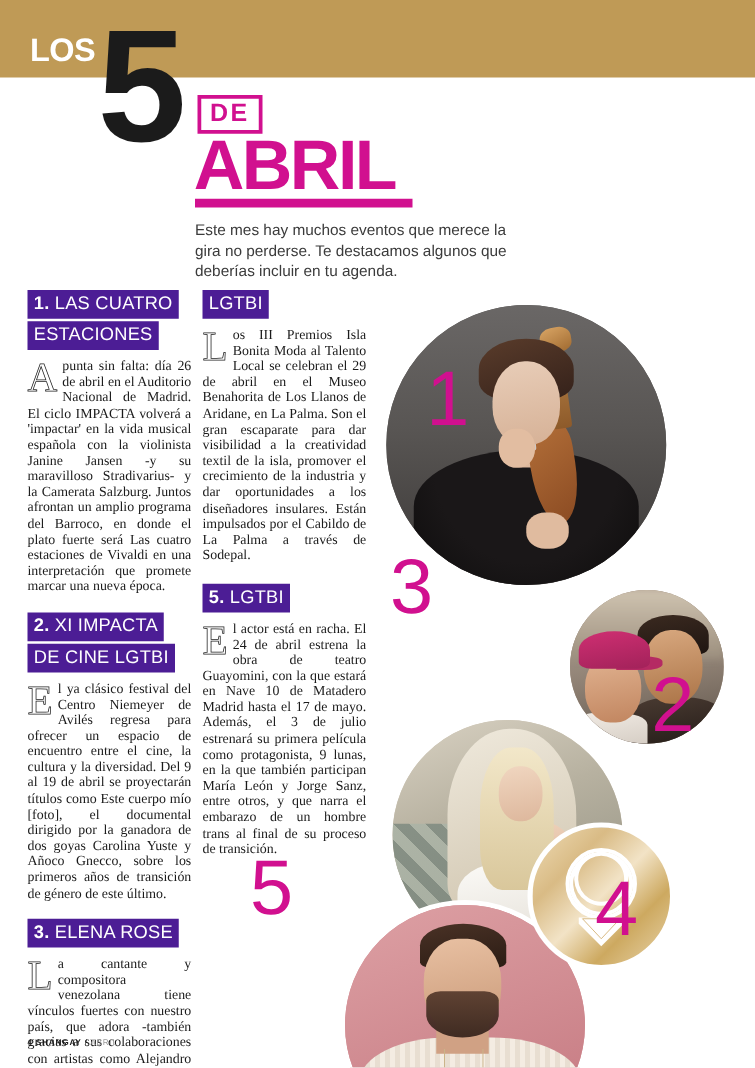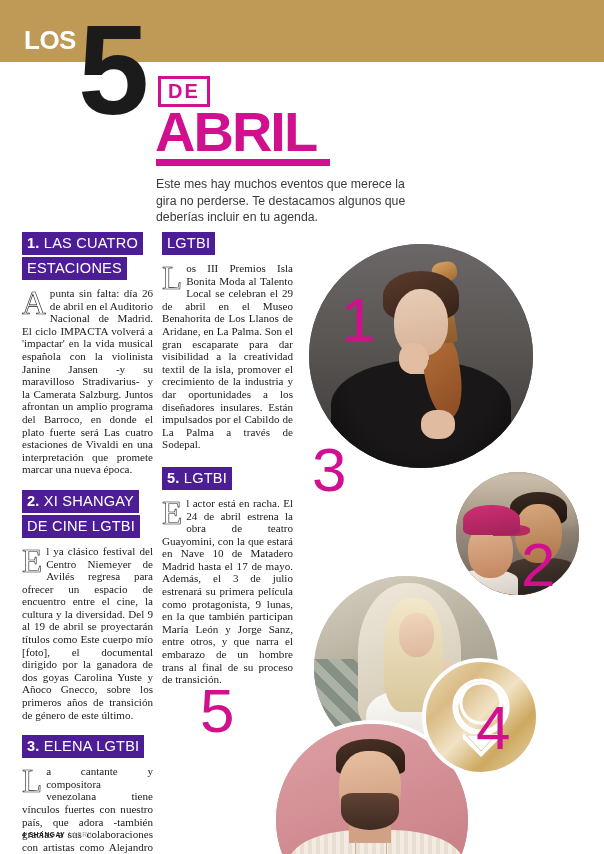--- a/index.html
+++ b/index.html
@@ -224,31 +224,31 @@
         <span class="ln"><b>1.</b> <span>LAS CUATRO</span></span><br>
         <span class="ln">ESTACIONES</span>
       </div>
       <div class="body">
         <span class="dropcap">A</span><span>punta sin falta: día 26 de abril en el Auditorio Nacional de Madrid. El ciclo IMPACTA volverá a 'impactar' en la vida musical española con la violinista Janine Jansen -y su maravilloso Stradivarius- y la Camerata Salzburg. Juntos afrontan un amplio programa del Barroco, en donde el plato fuerte será Las cuatro estaciones de Vivaldi en una interpretación que promete marcar una nueva época.</span>
       </div>
     </div>
 
     <div class="entry" style="margin-top:14px;">
       <div class="hd">
-        <span class="ln"><b>2.</b> <span>XI SHANGAY</span></span><br>
+        <span class="ln"><b>2.</b> <span>XI IMPACTA</span></span><br>
         <span class="ln">DE CINE LGTBI</span>
       </div>
       <div class="body">
         <span class="dropcap">E</span><span>l ya clásico festival del Centro Niemeyer de Avilés regresa para ofrecer un espacio de encuentro entre el cine, la cultura y la diversidad. Del 9 al 19 de abril se proyectarán títulos como Este cuerpo mío [foto], el documental dirigido por la ganadora de dos goyas Carolina Yuste y Añoco Gnecco, sobre los primeros años de transición de género de este último.</span>
       </div>
     </div>
 
     <div class="entry" style="margin-top:14px;">
       <div class="hd">
-        <span class="ln"><b>3.</b> <span>ELENA LGTBI</span></span>
+        <span class="ln"><b>3.</b> <span>ELENA ROSE</span></span>
       </div>
       <div class="body">
         <span class="dropcap">L</span><span>a cantante y compositora venezolana tiene vínculos fuertes con nuestro país, que adora -también gracias a sus colaboraciones con artistas como Alejandro Sanz-. A punto de embarcarse en una gira europea, ofrecerá como anticipo dos conciertos muy especiales dentro de su Alma Tour en Madrid (7 de abril en La Riviera) y Barcelona (8 de abril en Razzmatazz). Perfectas oportunidades para ver cómo suenan en vivo las canciones de su reciente álbum Bendito verano.</span>
       </div>
     </div>
   </div>
 
   <div class="col col2">
     <div class="entry">
       <div class="hd">

